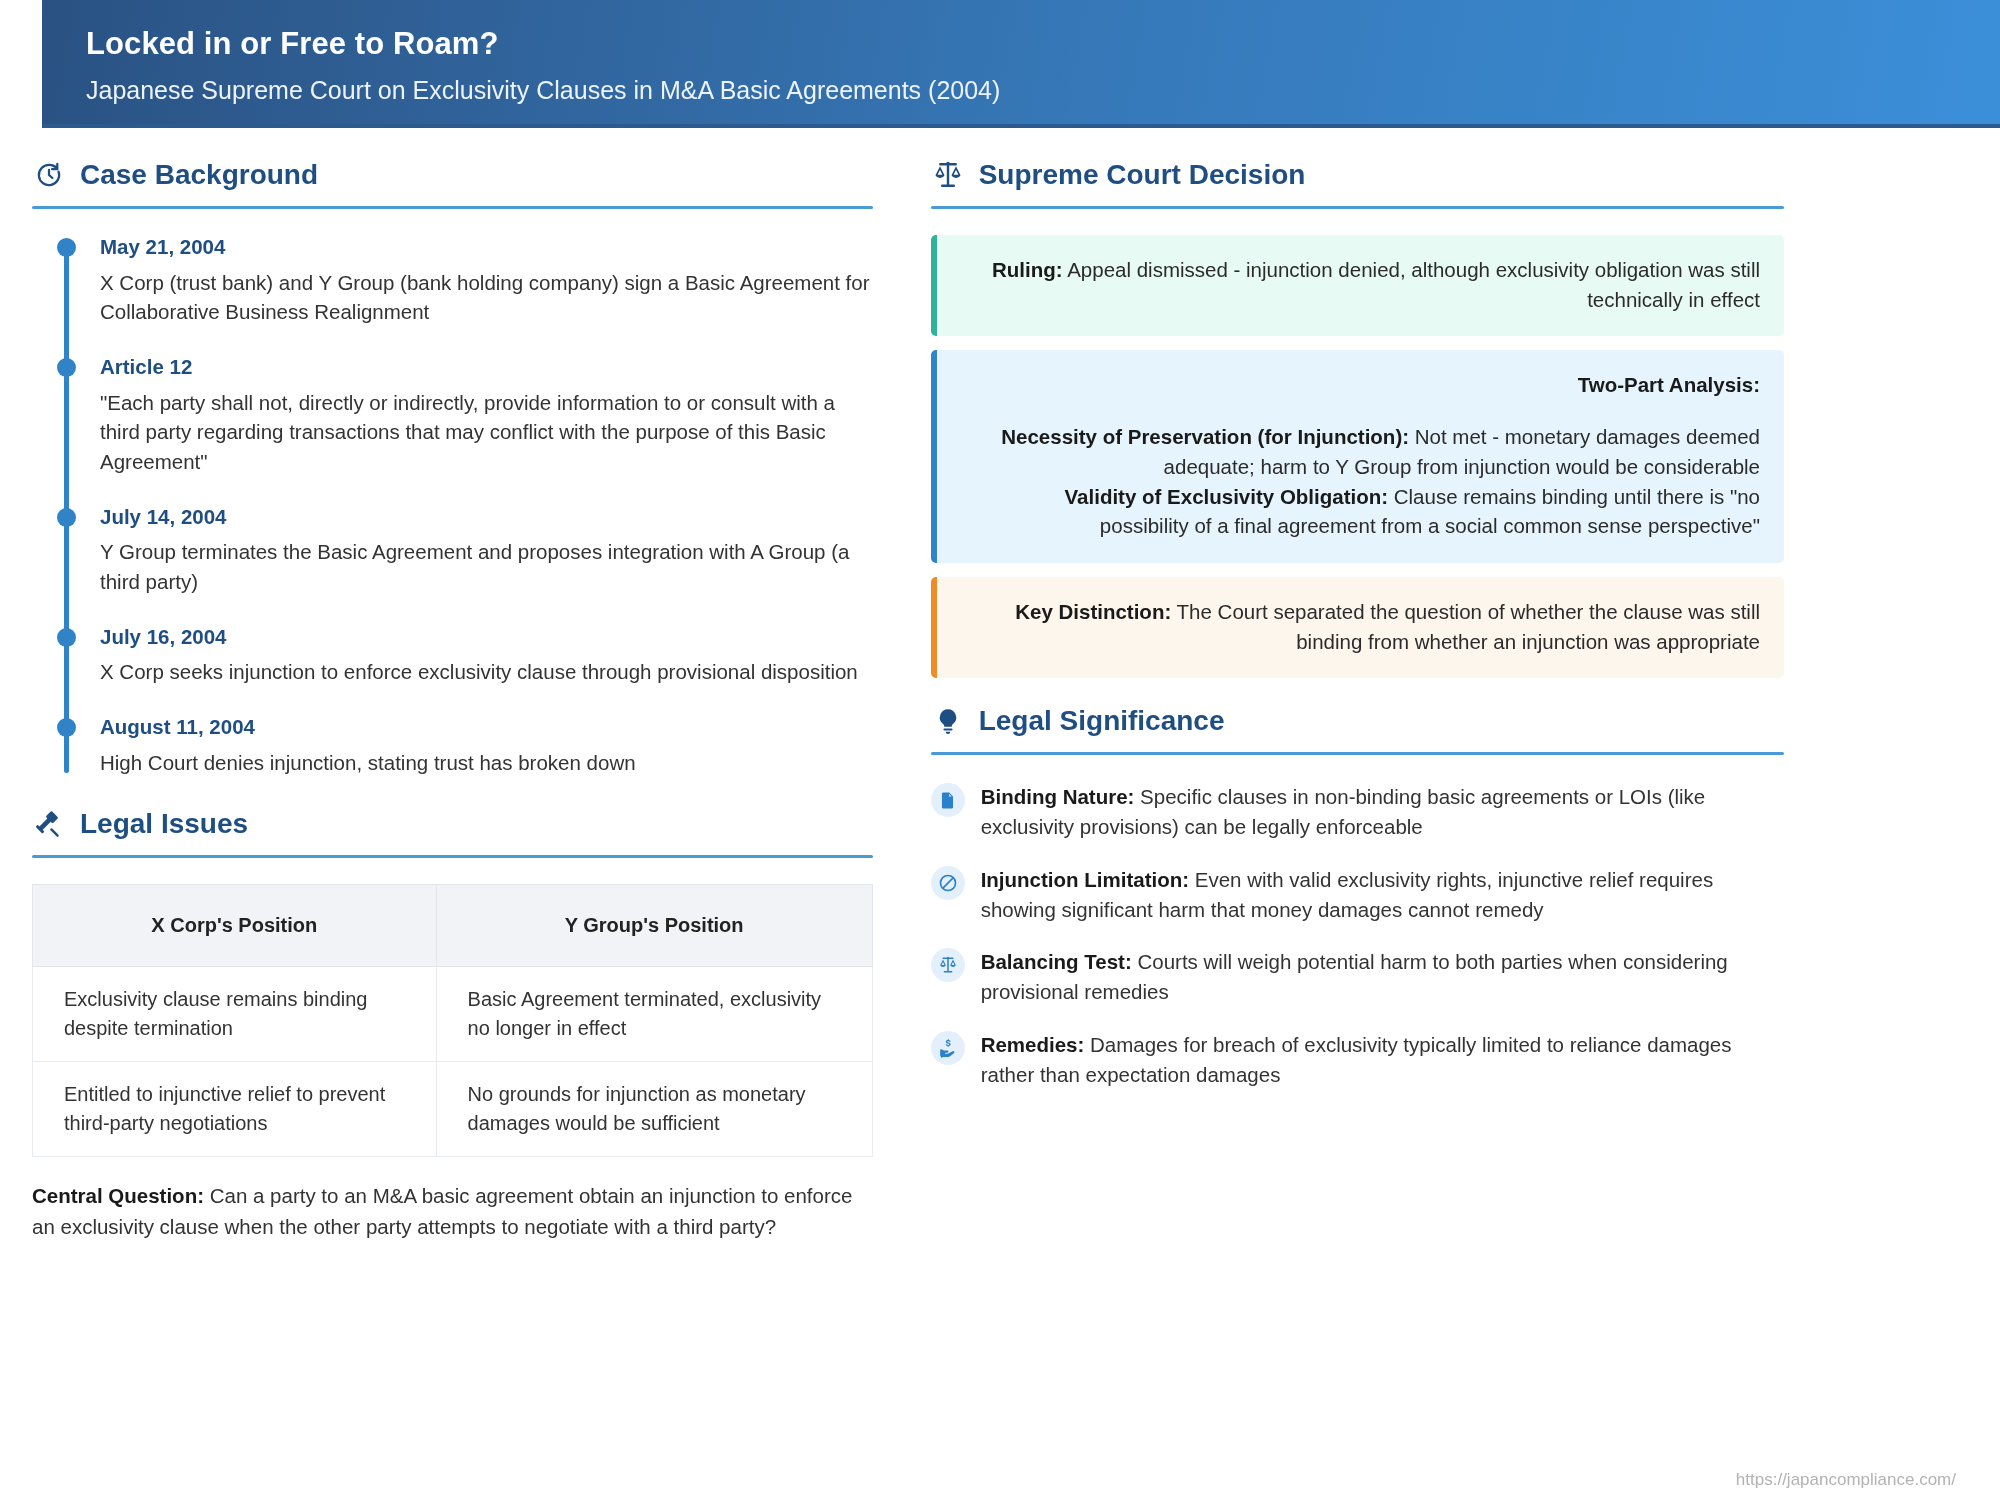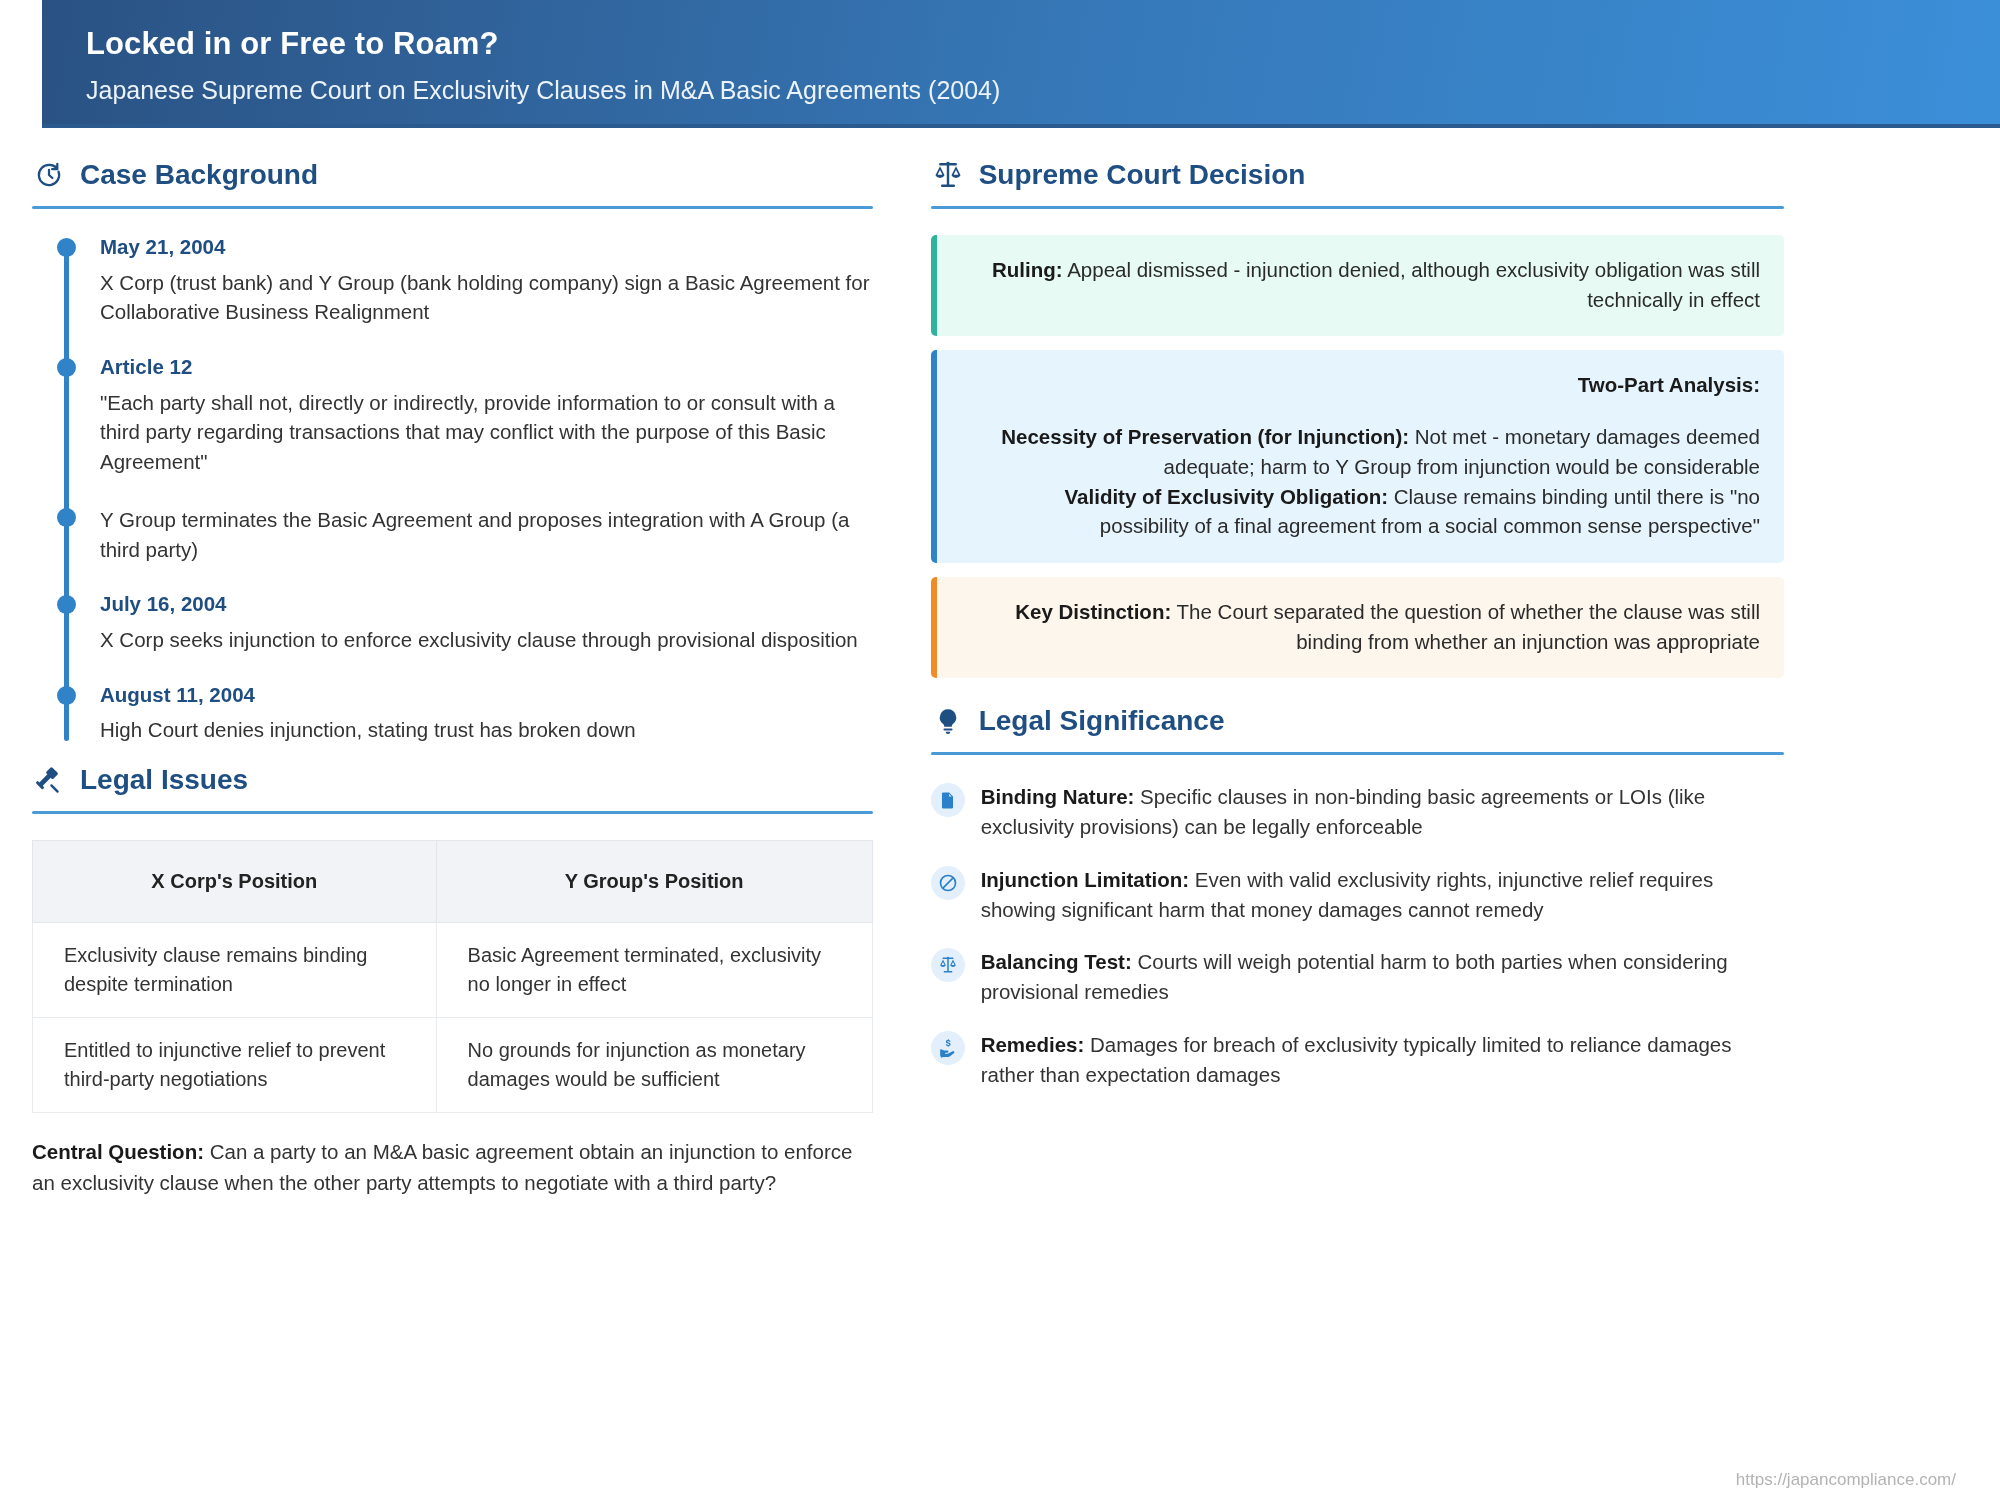--- a/index.html
+++ b/index.html
@@ -226,35 +226,36 @@
         <div class="tl-date">May 21, 2004</div>
         <div class="tl-text">X Corp (trust bank) and Y Group (bank holding company) sign a Basic Agreement for Collaborative Business Realignment</div>
       </div>
       <div class="tl-item">
         <span class="tl-dot"></span>
         <div class="tl-date">Article 12</div>
         <div class="tl-text">"Each party shall not, directly or indirectly, provide information to or consult with a third party regarding transactions that may conflict with the purpose of this Basic Agreement"</div>
       </div>
       <div class="tl-item">
         <span class="tl-dot"></span>
+        <div class="tl-date">July 14, 2004</div>
         <div class="tl-text">Y Group terminates the Basic Agreement and proposes integration with A Group (a third party)</div>
       </div>
       <div class="tl-item">
         <span class="tl-dot"></span>
         <div class="tl-date">July 16, 2004</div>
         <div class="tl-text">X Corp seeks injunction to enforce exclusivity clause through provisional disposition</div>
       </div>
       <div class="tl-item">
         <span class="tl-dot"></span>
         <div class="tl-date">August 11, 2004</div>
         <div class="tl-text">High Court denies injunction, stating trust has broken down</div>
       </div>
     </div>
 
-    <div class="section-head" style="margin-top:18px">
+    <div class="section-head" style="margin-top:30px">
       <span class="sec-icon">
         <svg width="30" height="30" viewBox="0 0 24 24" fill="currentColor">
           <path d="M14.8 2.2a1.2 1.2 0 0 0-1.7 0l-3 3a1.2 1.2 0 0 0 0 1.7l.6.6-6.4 6.4-.6-.6a1.2 1.2 0 0 0-1.7 1.7l3.9 3.9a1.2 1.2 0 0 0 1.7-1.7l-.6-.6 6.4-6.4.6.6a1.2 1.2 0 0 0 1.7 0l3-3a1.2 1.2 0 0 0 0-1.7l-3.9-3.9z"></path>
           <path d="M14.6 15.6a1 1 0 0 0-1.4 1.4l5 5a1 1 0 0 0 1.4-1.4l-5-5z"></path>
         </svg>
       </span>
       <span class="sec-title">Legal Issues</span>
     </div>
     <div class="section-rule"></div>
 

